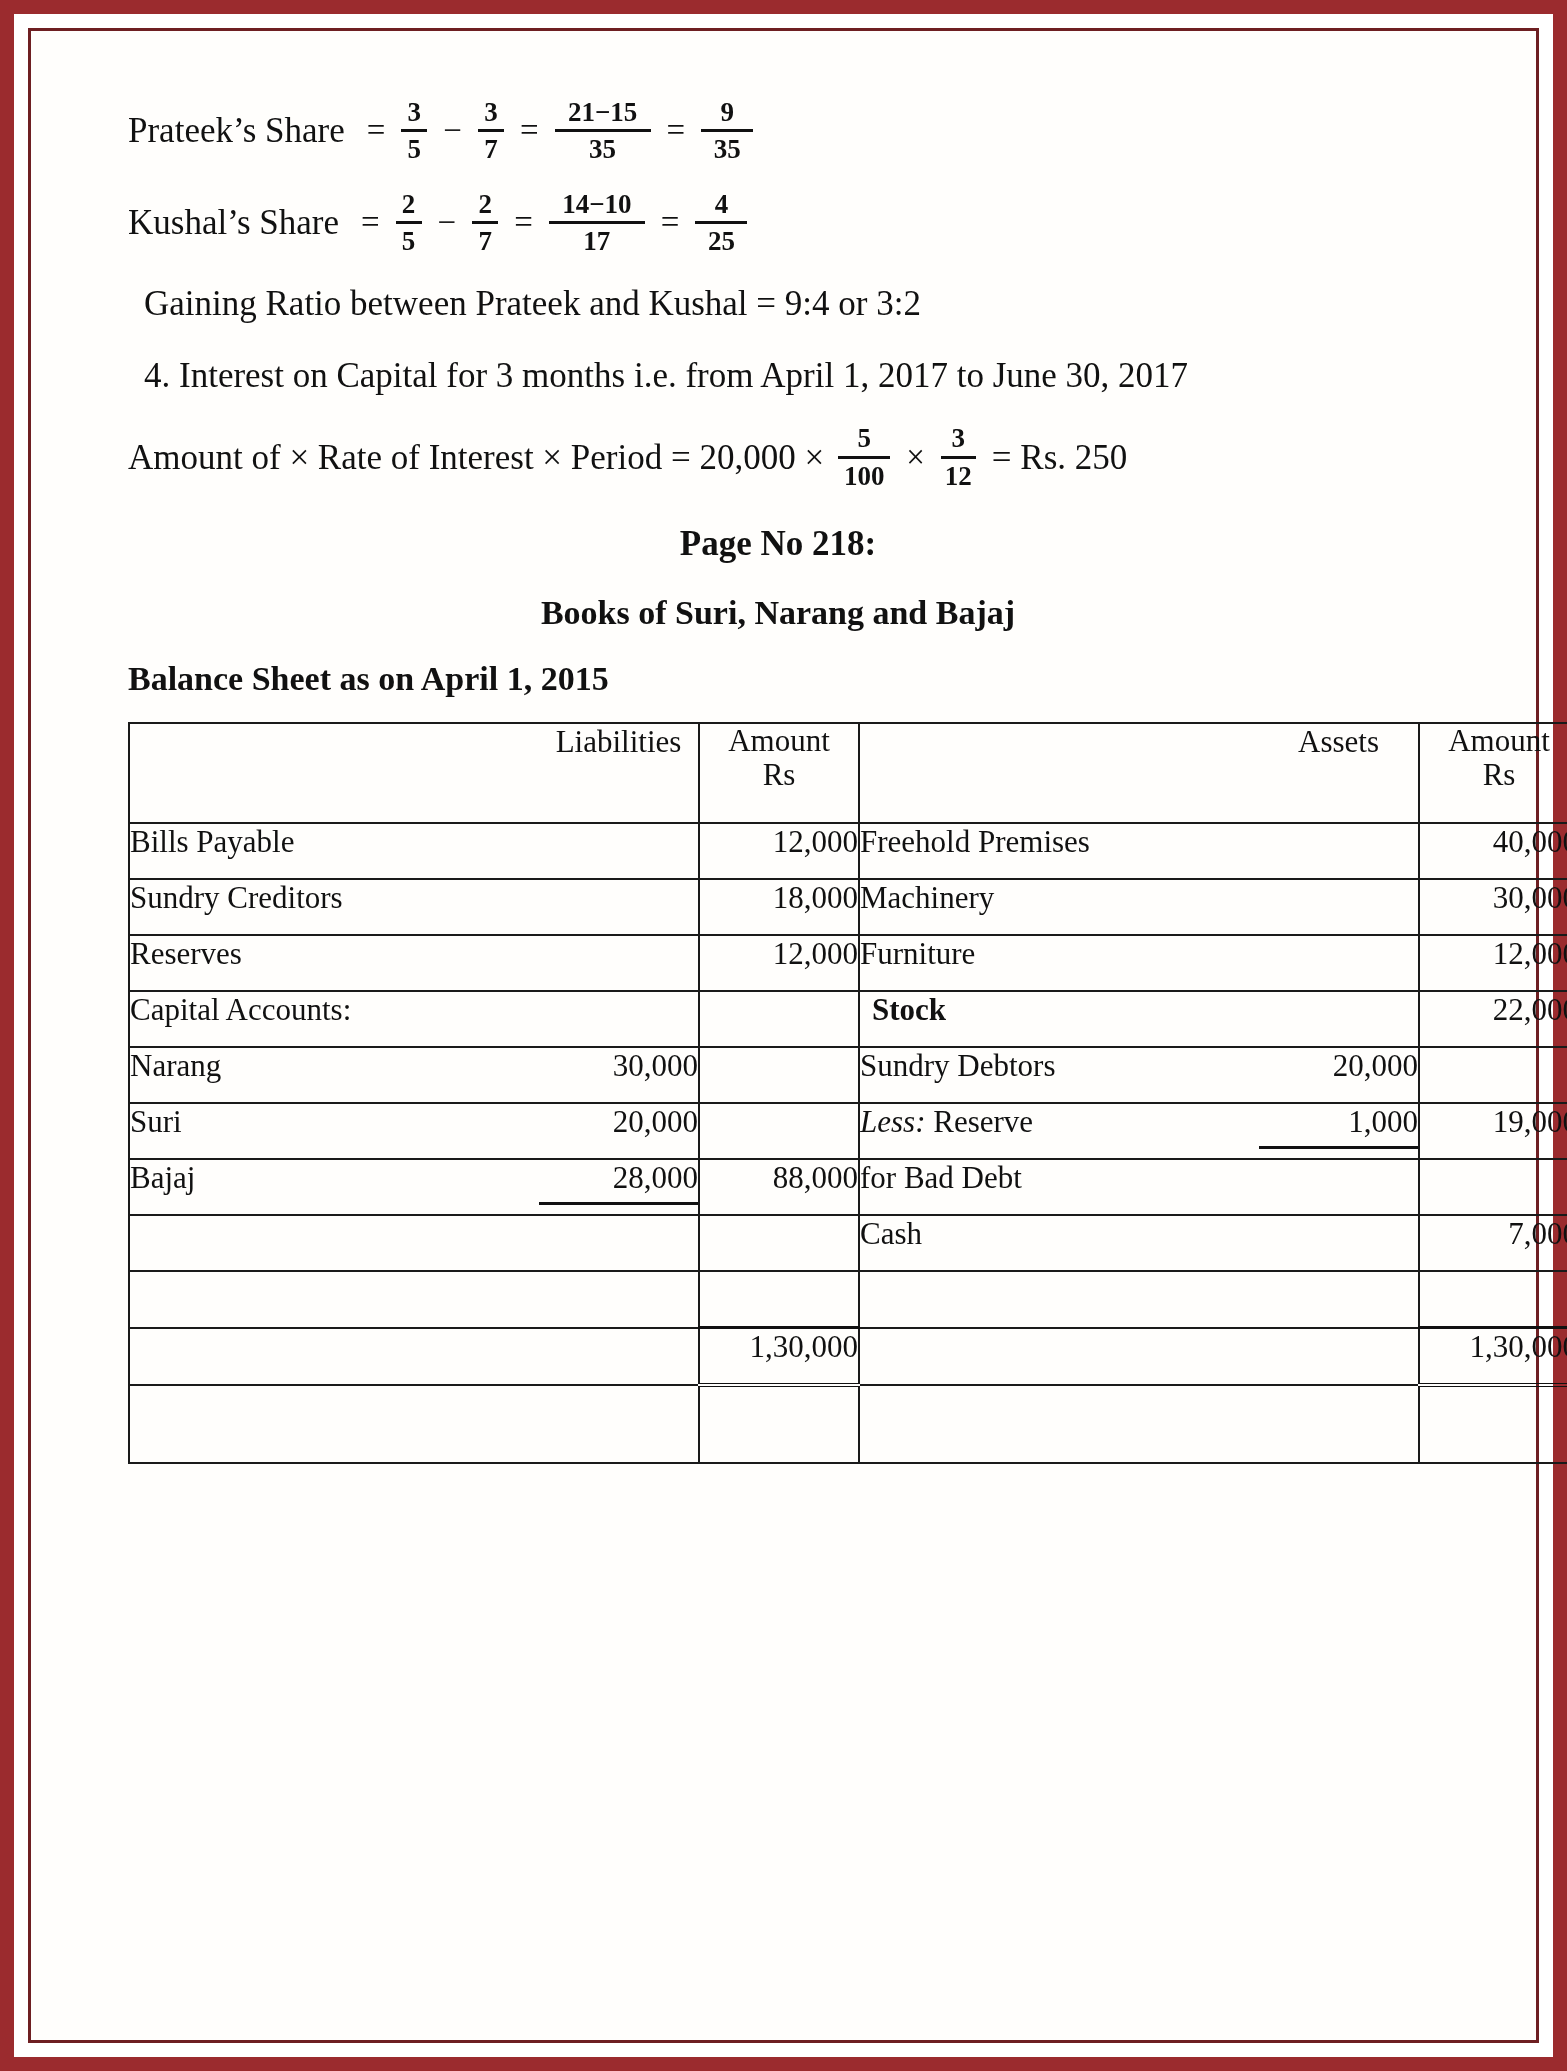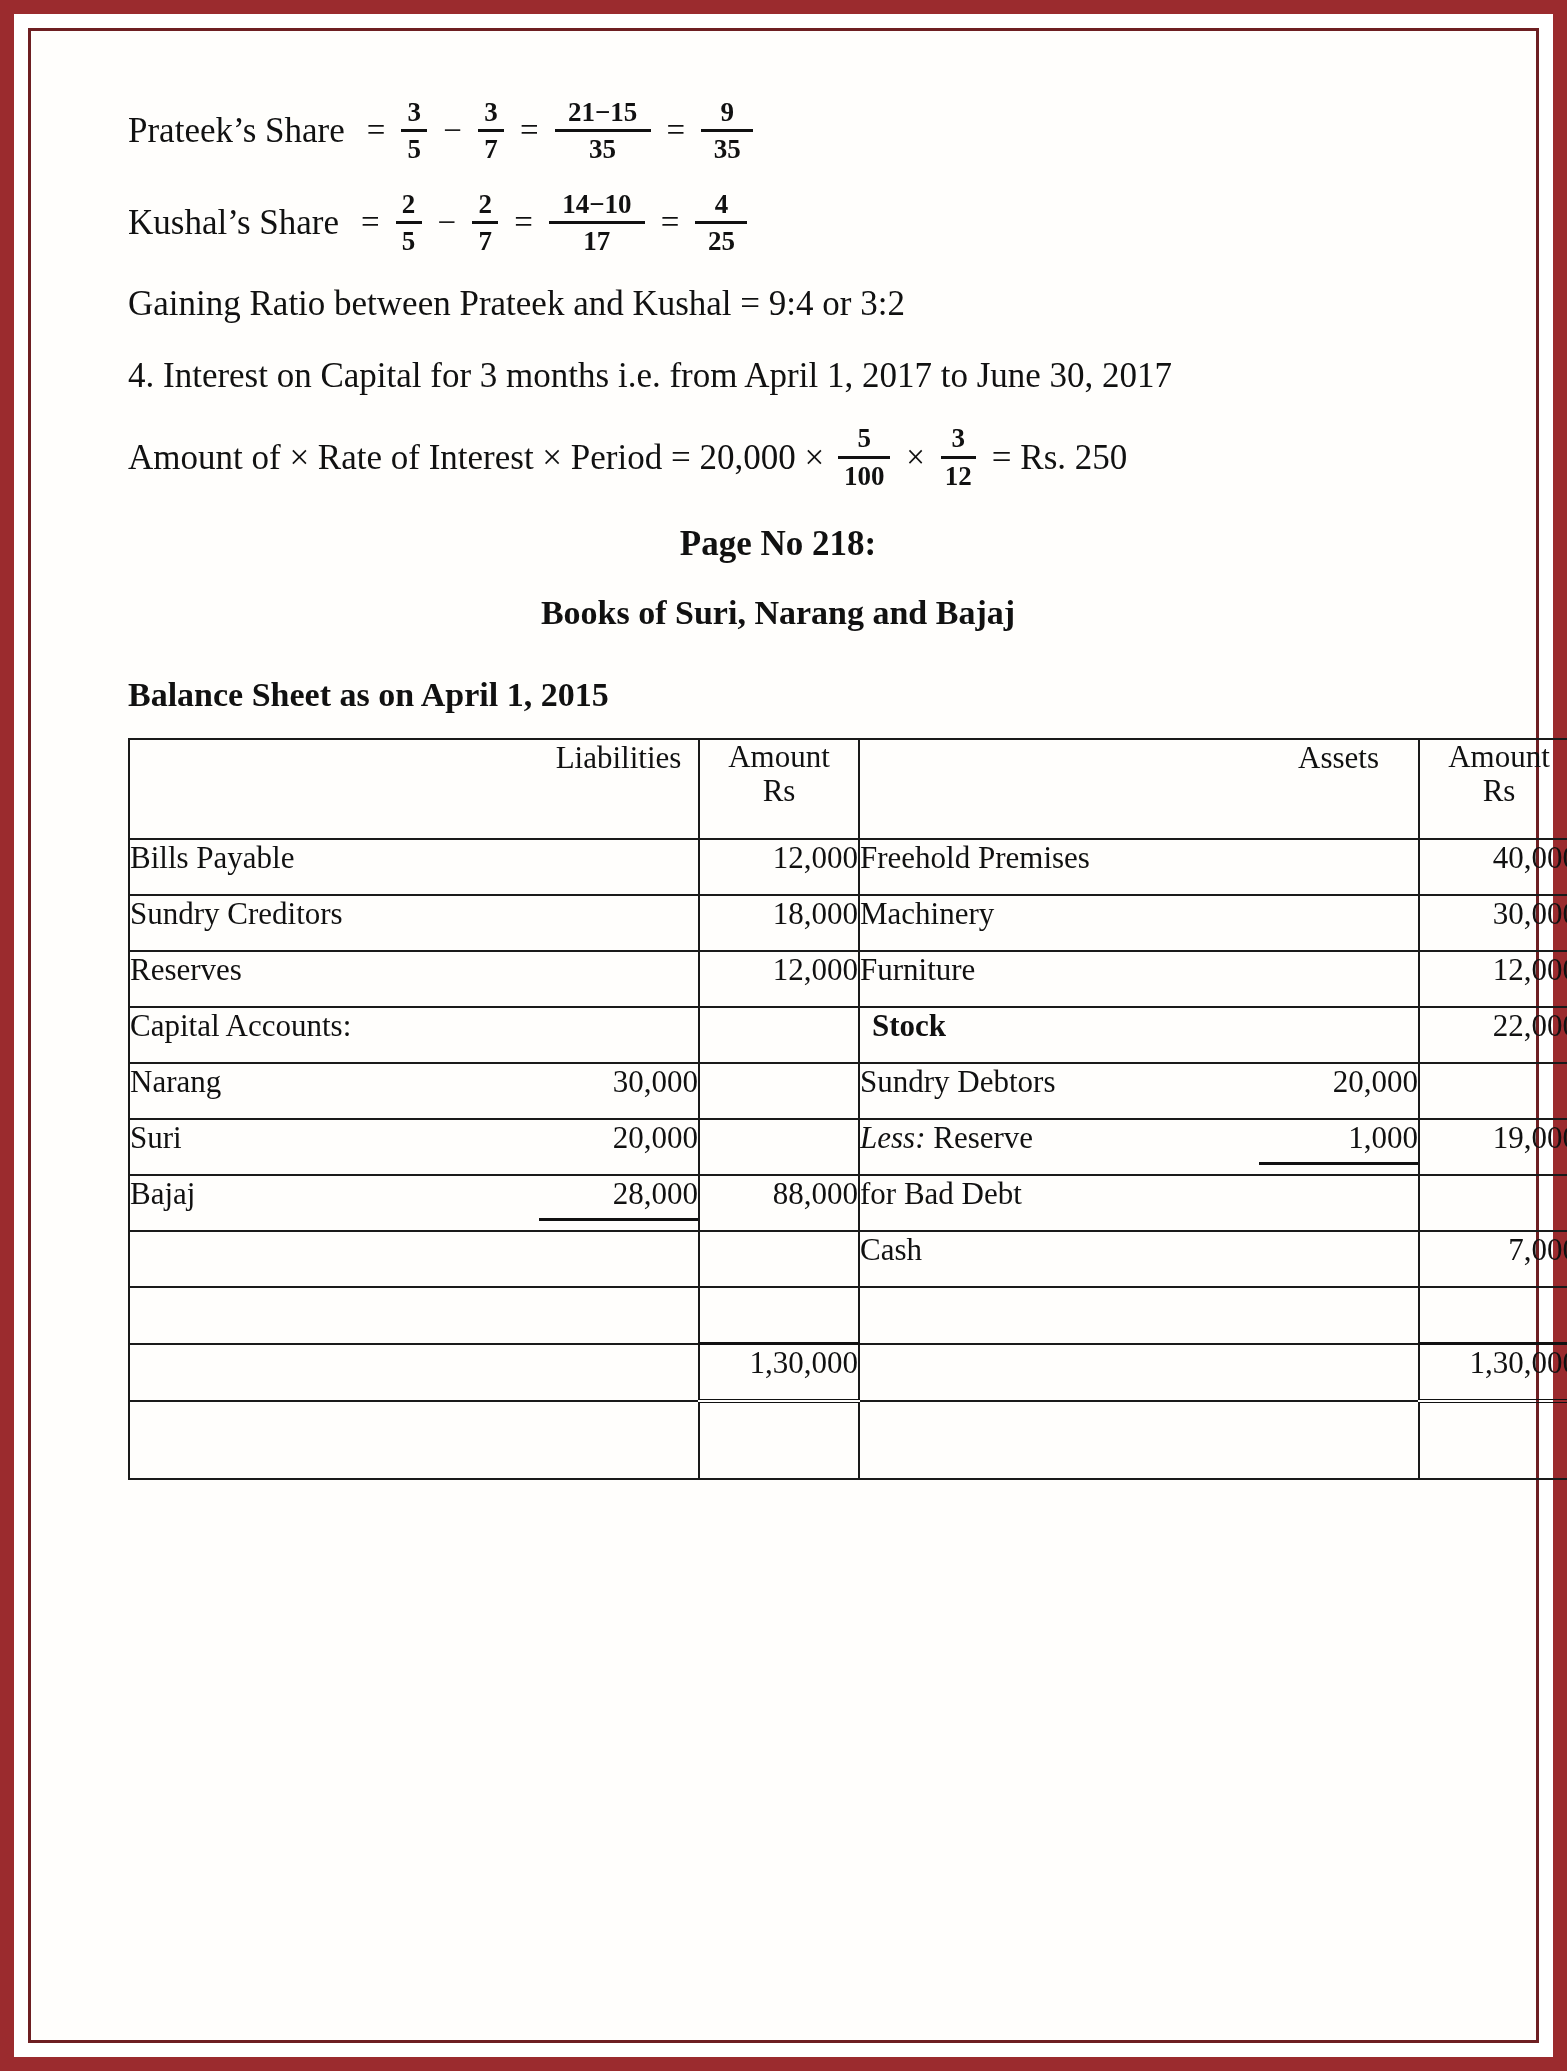--- a/index.html
+++ b/index.html
@@ -70,34 +70,34 @@
     background: #111;
     margin: 3px 0;
   }
   .frac.wide .bar { min-width: 96px; }
   .frac.med .bar { min-width: 52px; }
 
   
   p.para {
     font-size: 35px;
     line-height: 1.30;
-    margin: 0 0 26px 0;
+    margin: 0 0 26px 16px;
   }
   .bold { font-weight: bold; }
   .page-no {
     font-size: 35px;
     font-weight: bold;
     text-align: center;
     margin: 12px 0 30px 0;
   }
   .books-title {
     font-size: 34px;
     font-weight: bold;
     text-align: center;
-    margin: 30px 0 44px 0;
+    margin: 30px 0 28px 0;
   }
   .bs-title {
     font-size: 34px;
     font-weight: bold;
     margin: 0 0 24px 0;
   }
 
   
   table.bsheet {
     border-collapse: collapse;

